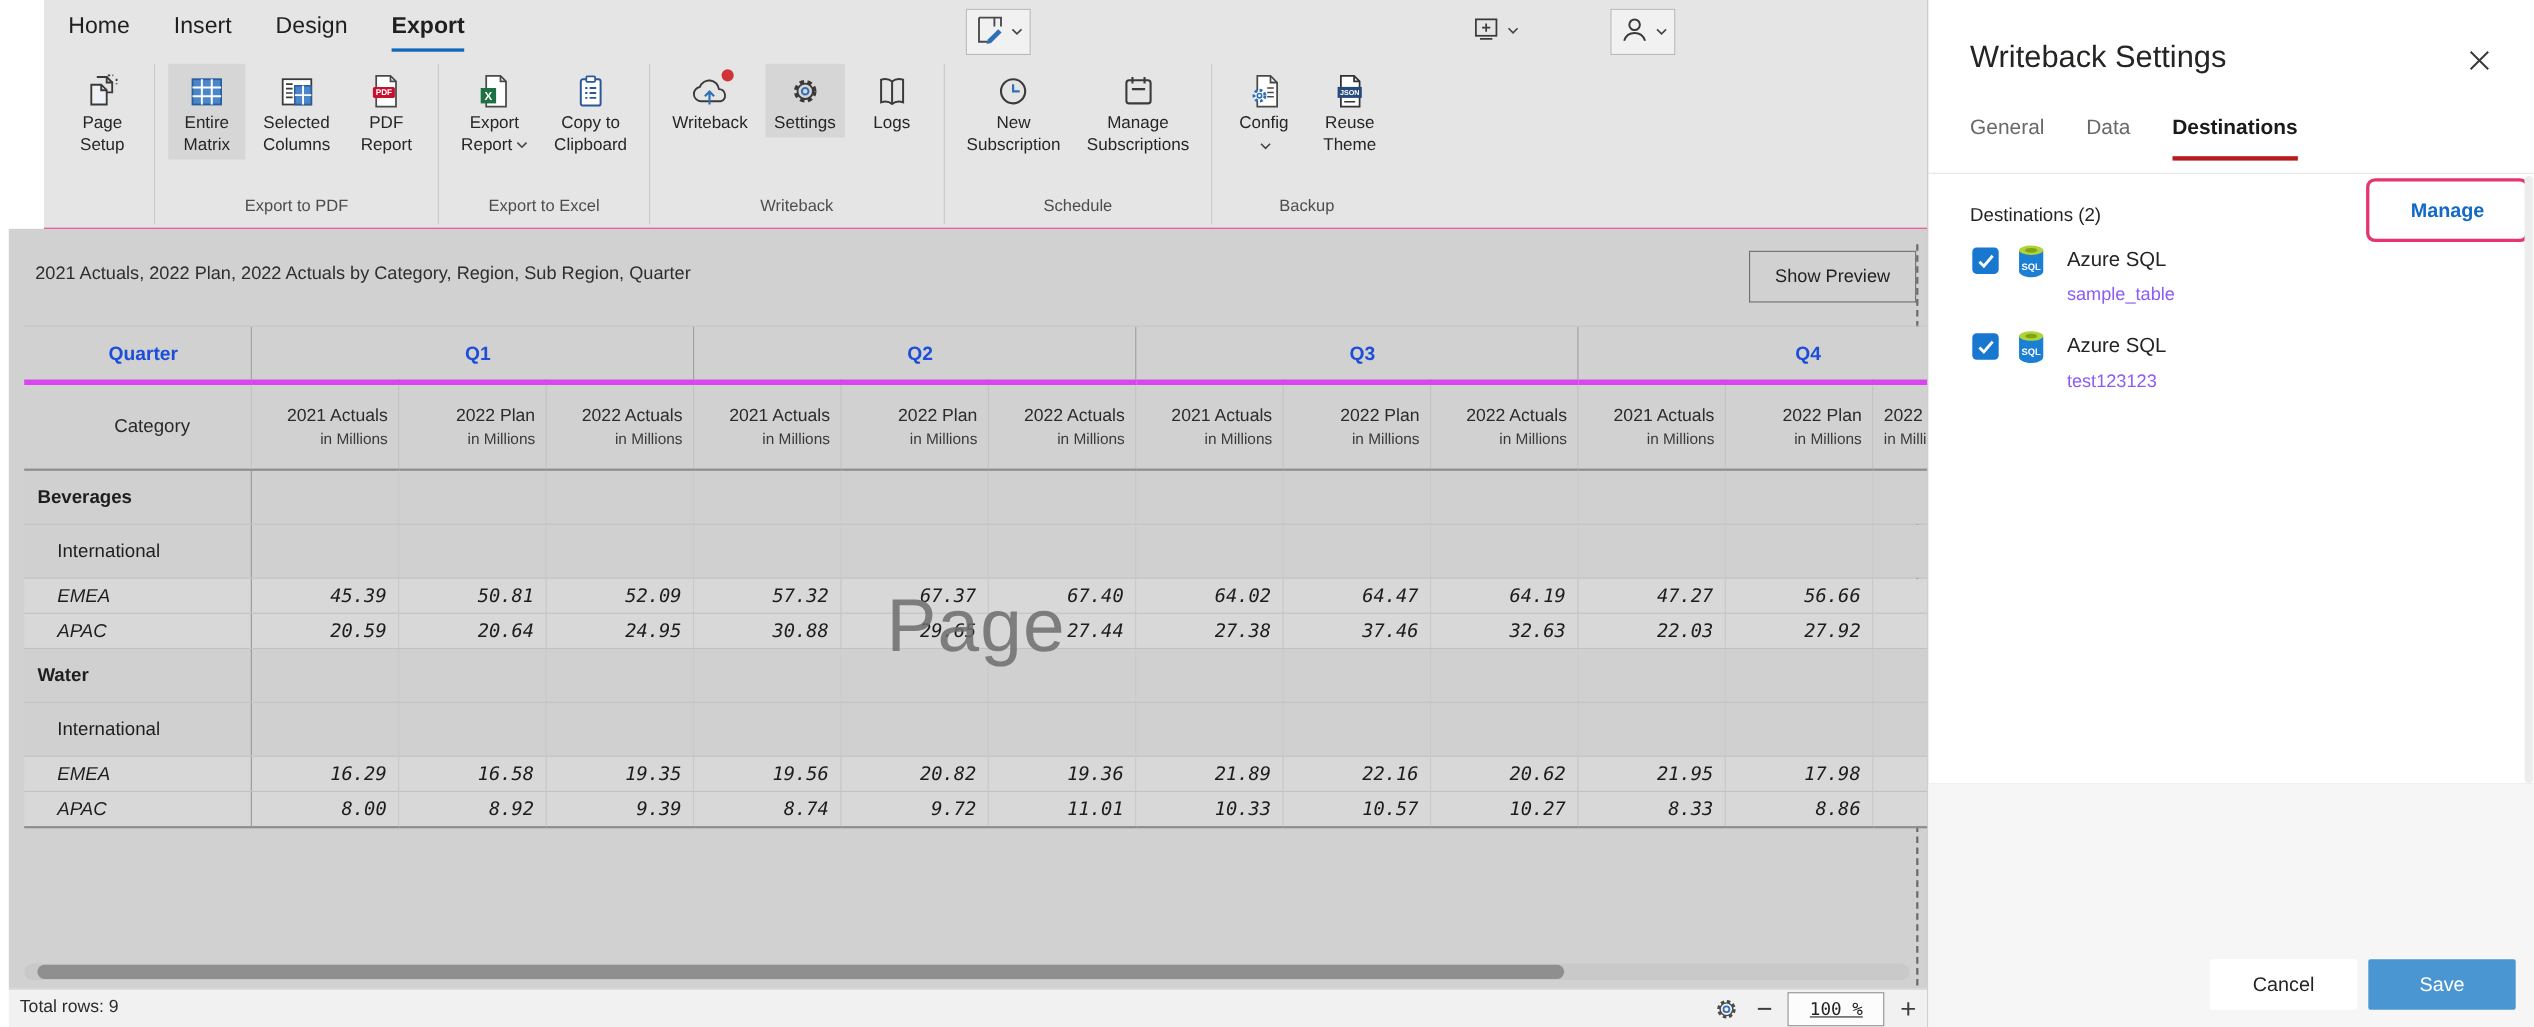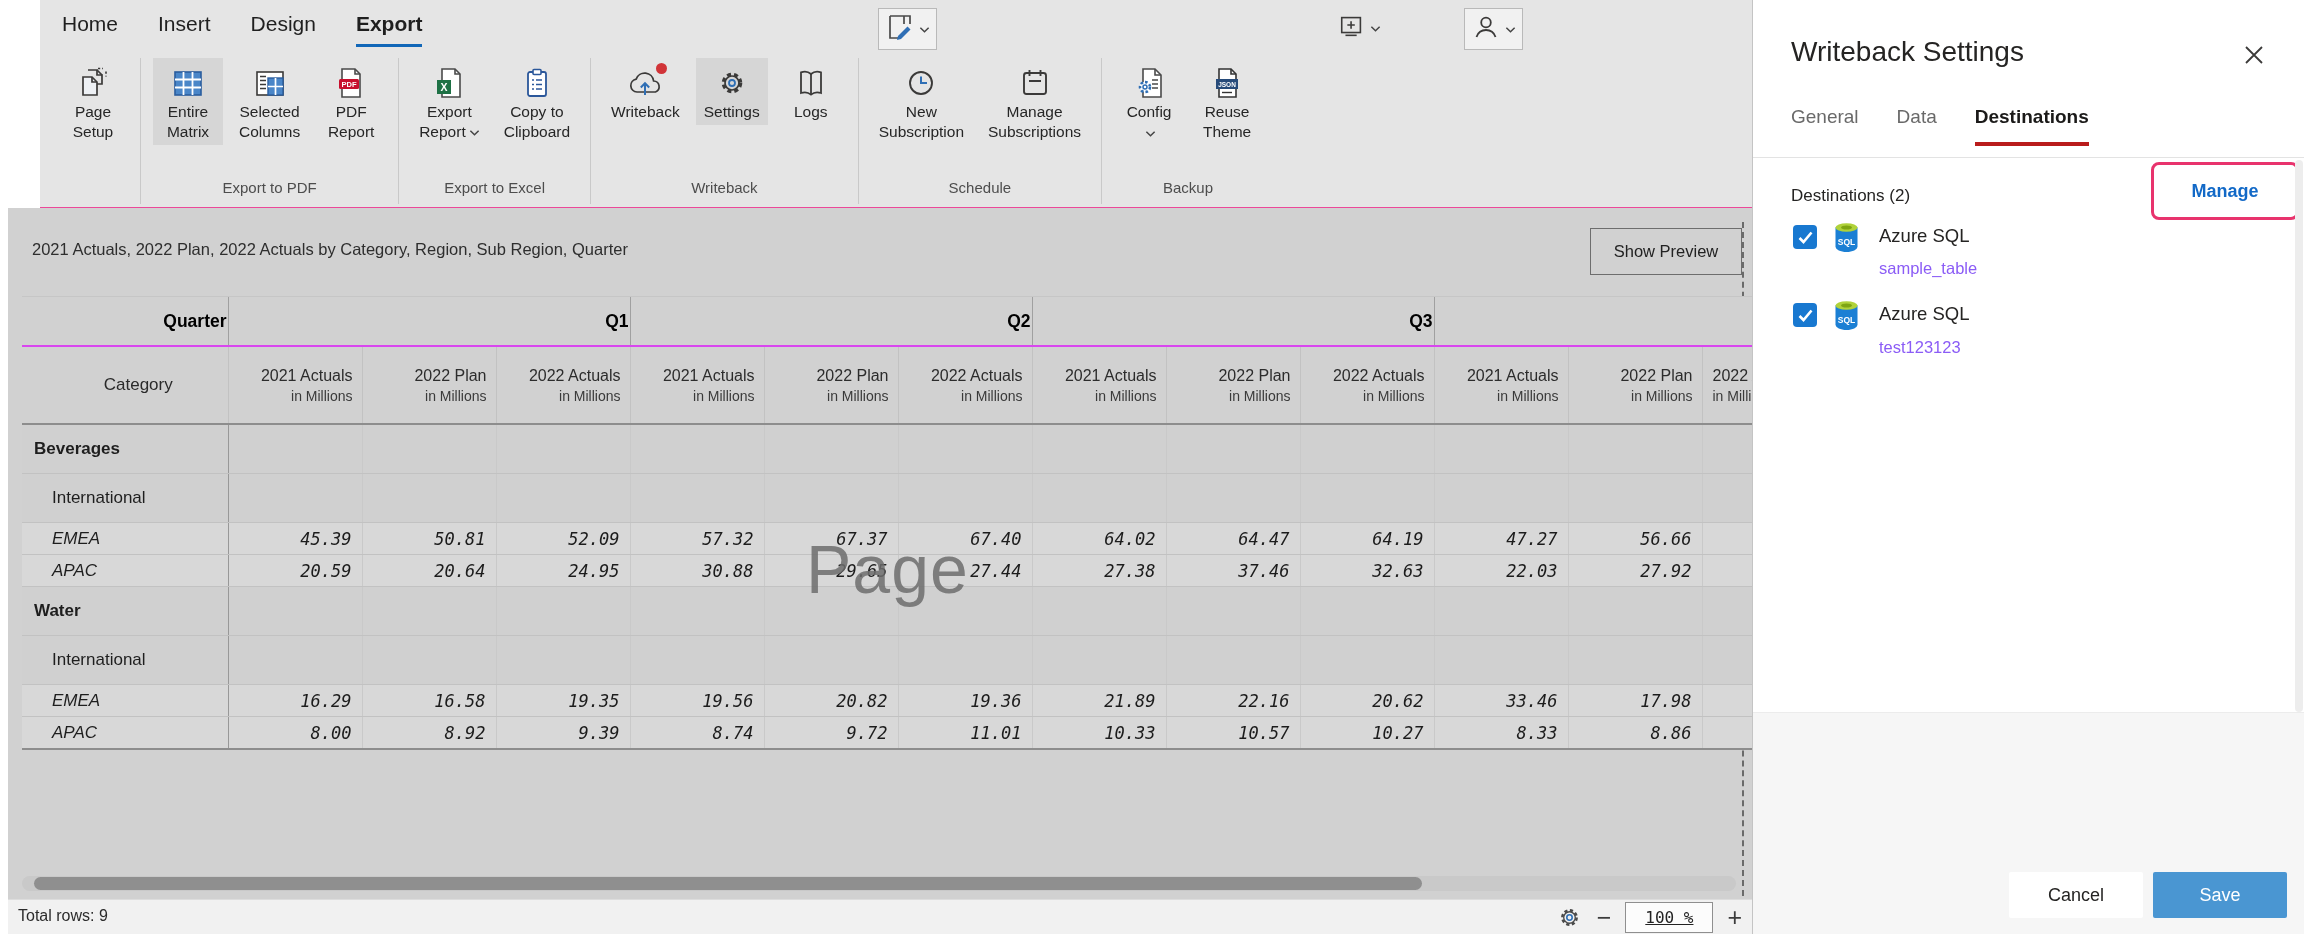--- a/index.html
+++ b/index.html
@@ -33,22 +33,22 @@
 
   
   .main{position:absolute;left:0;top:208px;width:100%;height:691px;background:#d1d1d1;}
   .mtitle{position:absolute;left:24px;top:32px;font-size:16.5px;color:#2e2e2e;}
   .show-preview{position:absolute;left:1582px;top:20px;width:150px;height:45px;border:1px solid #6d6d6d;
       display:flex;align-items:center;justify-content:center;font-size:16.5px;color:#222;}
   .dashline{position:absolute;left:1734px;top:14px;height:674px;border-left:2px dashed #6a6a6a;}
 
   .tbl{position:absolute;left:14px;top:88px;border-collapse:collapse;table-layout:fixed;width:1820px;}
   .tbl th,.tbl td{margin:0;overflow:hidden;white-space:nowrap;}
-  .qrow th{height:46px;background:#d1d1d1;border-top:1px solid #c6c6c6;border-bottom:2px solid #d946ef;
-      font-size:17.5px;font-weight:700;color:#000000;text-align:right;padding-left:12px;}
+  .qrow th{height:46px;background:#d1d1d1;border-top:1px solid #c6c6c6;border-bottom:5px solid #d946ef;
+      font-size:17.5px;font-weight:700;color:#1d4ed8;text-align:center;padding-left:12px;}
   .qrow th.qcell{border-left:1px solid #a0a0a0;}
   .mrow th{height:74px;background:#d1d1d1;border-bottom:2px solid #8d8d8d;border-left:1px solid #c2c2c2;
       vertical-align:middle;text-align:right;padding-right:9px;font-weight:400;}
   .mrow th.corner2{text-align:center;padding-left:36px;font-size:17px;color:#2a2a2a;border-left:none;}
   .mrow th.lastcol{text-align:left;padding-left:10px;}
   .m1{font-size:16px;color:#2c2c2c;}
   .m2{font-size:14px;color:#3a3a3a;margin-top:3px;}
   .tbl td{border-bottom:1px solid #c2c2c2;}
   .tbl td.val{font-family:"DejaVu Sans Mono",monospace;font-size:17px;text-align:right;padding-right:10px;
       color:#1c1c1c;border-left:1px solid #c9c9c9;}
@@ -529,21 +529,21 @@
               <td class="lbl ind1">EMEA</td>
               <td class="val c0">16.29</td>
               <td class="val">16.58</td>
               <td class="val">19.35</td>
               <td class="val">19.56</td>
               <td class="val">20.82</td>
               <td class="val">19.36</td>
               <td class="val">21.89</td>
               <td class="val">22.16</td>
               <td class="val">20.62</td>
-              <td class="val">33.46</td>
+              <td class="val">21.95</td>
               <td class="val">17.98</td>
               <td class="val"></td>
             </tr>
             <tr class="vrow srow">
               <td class="lbl ind1">APAC</td>
               <td class="val c0">8.00</td>
               <td class="val">8.92</td>
               <td class="val">9.39</td>
               <td class="val">8.74</td>
               <td class="val">9.72</td>

